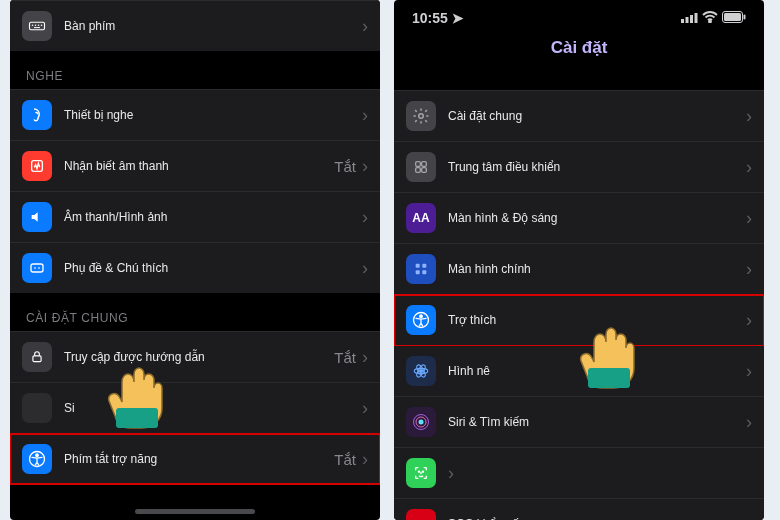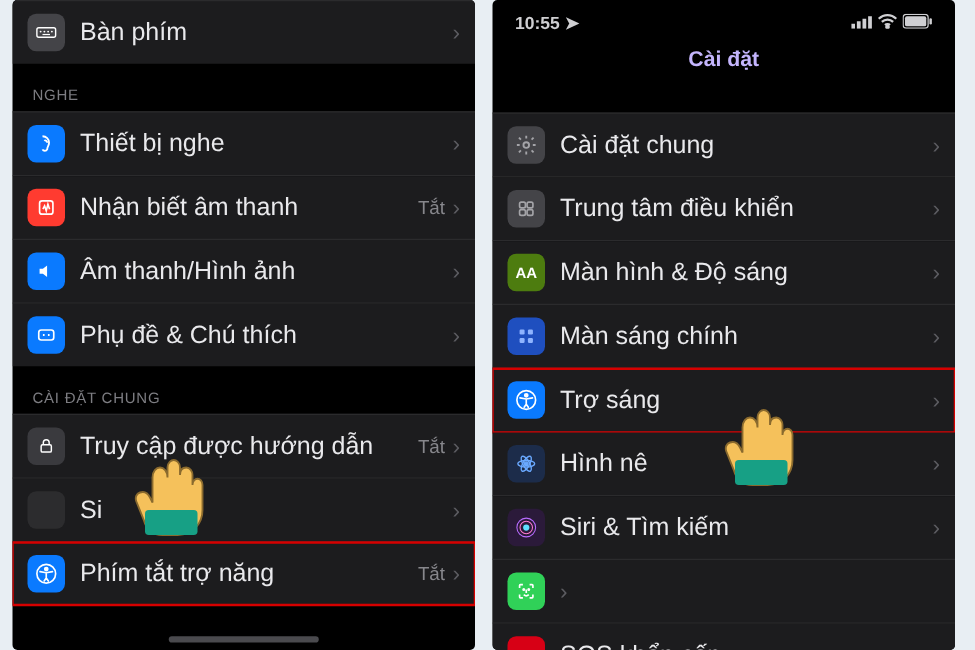--- a/index.html
+++ b/index.html
@@ -67,21 +67,21 @@
     display: flex;
     align-items: center;
     justify-content: center;
     font-size: 15px;
     font-weight: 700;
     color: #fff;
     flex-shrink: 0;
   }
   .label {
     flex: 1;
-    font-size: 20px;
+    font-size: 12px;
     color: #e9e9ec;
   }
   .value {
     font-size: 15px;
     color: #87878c;
     margin-right: 6px;
   }
   .chev {
     color: #5c5c61;
     font-size: 18px;
@@ -113,21 +113,21 @@
   .finger-right { left: 180px; top: 312px; }
   
   .ic-gray    { background: #444448; }
   .ic-red     { background: #ff3b30; }
   .ic-dblue   { background: #1f4fbf; }
   .ic-dark    { background: #2c2c2e; }
   .ic-green   { background: #30d158; }
   .ic-sos     { background: #d70015; font-size: 10px; }
   .ic-atom    { background: #1c2c4a; }
   .ic-purple  { background: #2b1a3a; }
-  .ic-aa      { background: #4d7c0f; font-size: 12px; }
+  .ic-aa      { background: #4c1d95; font-size: 12px; }
   .ic-ear     { background: #0a7aff; }
   .ic-speak   { background: #0a7aff; }
   .ic-cc      { background: #0a7aff; }
   .ic-lock    { background: #3a3a3e; }
   .ic-access  { background: #0a7aff; }
 </style>
 </head>
 <body>
 
 <div class="phone phone-left">
@@ -299,32 +299,32 @@
     </div>
     <div class="row">
       <div class="icon ic-dblue">
         <svg viewBox="0 0 24 24" width="16" fill="#8fb4ff">
             <rect x="4" y="4" width="6" height="6" rx="1.5"></rect>
             <rect x="14" y="4" width="6" height="6" rx="1.5"></rect>
             <rect x="4" y="14" width="6" height="6" rx="1.5"></rect>
             <rect x="14" y="14" width="6" height="6" rx="1.5"></rect>
           </svg>
       </div>
-      <div class="label">Màn sáng chính</div>
+      <div class="label">Màn hình chính</div>
       <div class="chev">›</div>
     </div>
     <div class="row highlight">
       <div class="icon ic-access">
         <svg viewBox="0 0 24 24" width="20" fill="none" stroke="#fff" stroke-width="1.6">
             <circle cx="12" cy="12" r="9"></circle>
             <circle cx="12" cy="7.5" r="1.5" fill="#fff"></circle>
             <path d="M6 10l6 1 6-1M12 11v5M10 19l2-3 2 3" stroke-linecap="round"></path>
           </svg>
       </div>
-      <div class="label">Trợ sáng</div>
+      <div class="label">Trợ thích</div>
       <div class="chev">›</div>
     </div>
     <div class="row">
       <div class="icon ic-atom">
         <svg viewBox="0 0 24 24" width="18" fill="none" stroke="#6aa9ff" stroke-width="1.5">
             <circle cx="12" cy="12" r="2" fill="#6aa9ff"></circle>
             <ellipse cx="12" cy="12" rx="9" ry="3.5"></ellipse>
             <ellipse cx="12" cy="12" rx="9" ry="3.5" transform="rotate(60 12 12)"></ellipse>
             <ellipse cx="12" cy="12" rx="9" ry="3.5" transform="rotate(-60 12 12)"></ellipse>
           </svg>

